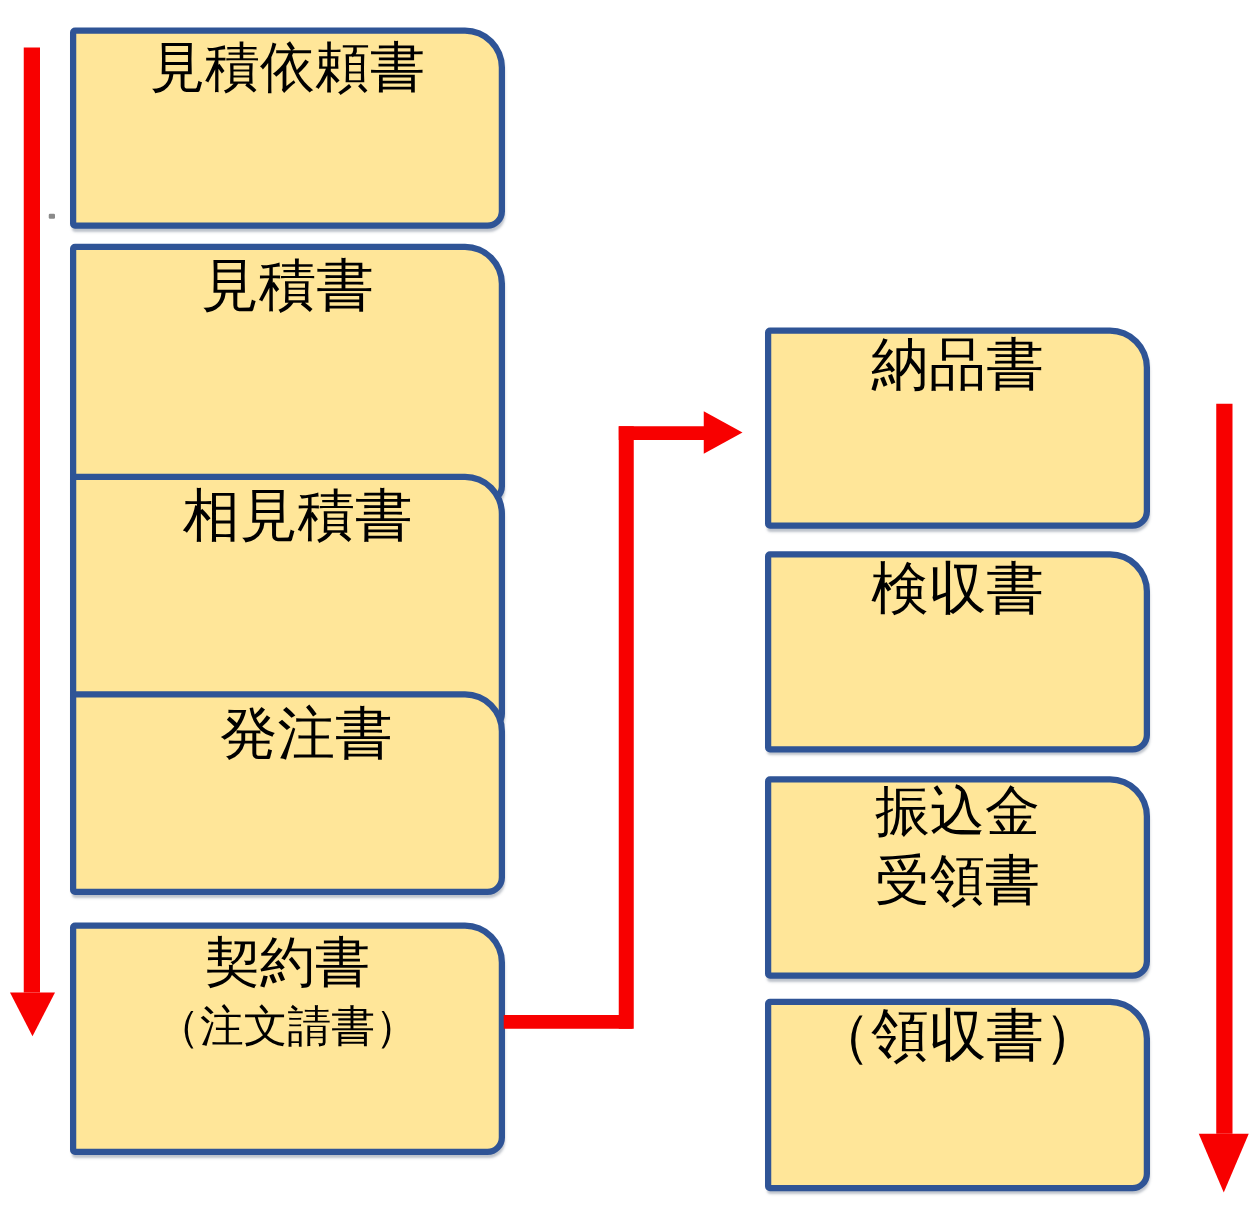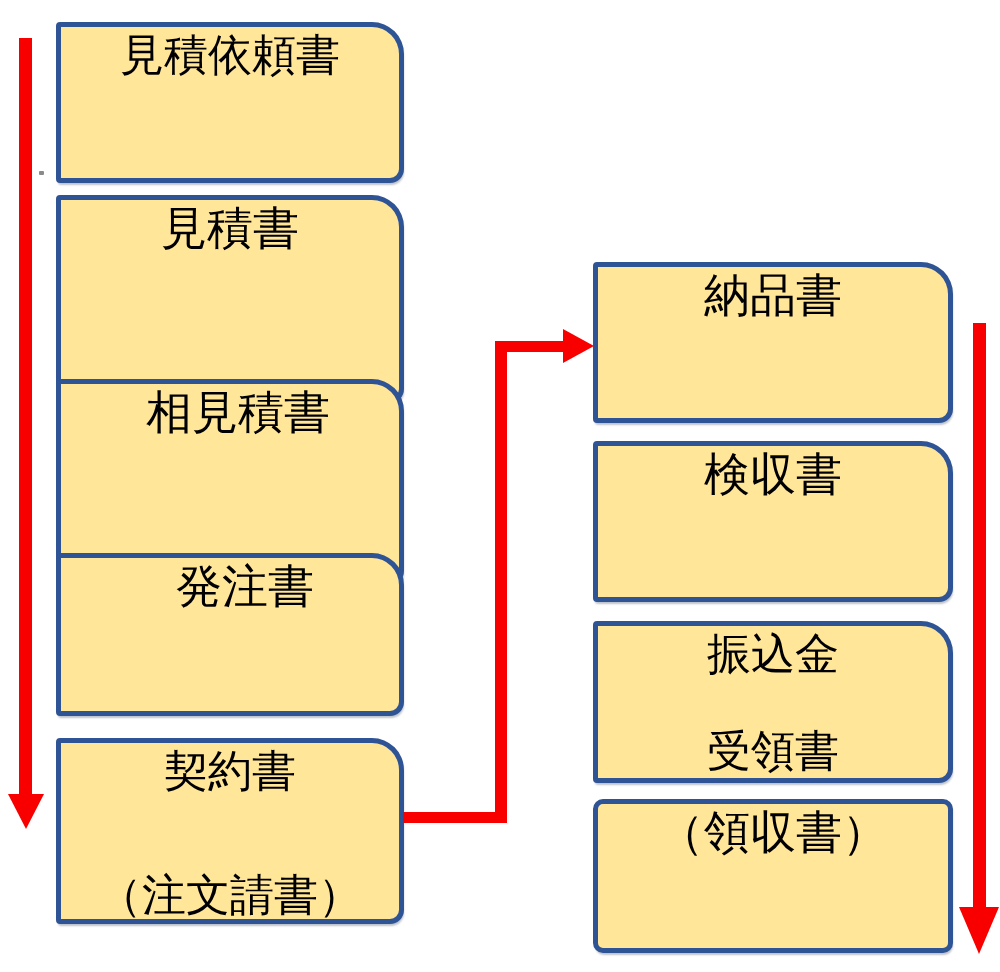--- a/index.html
+++ b/index.html
@@ -19,45 +19,44 @@
   .fbox {
     position: absolute;
     box-sizing: border-box;
     background: var(--box-fill, #FFE699);
     border: 5px solid var(--box-border, #2F5496);
     border-radius: 4px 32px 14px 4px;
     box-shadow: 1px 3px 2px -1px rgba(68, 84, 106, 0.35);
     display: flex;
     flex-direction: column;
     align-items: center;
-    justify-content: space-between;
+    justify-content: flex-start;
     color: var(--text, #000000);
-    gap: 12px;
   }
   .fbox .ln {
     display: block;
     text-align: center;
     white-space: nowrap;
   }
   
   .col-left  { left: 56px;  width: 348px; }
-  .col-right { left: 593px; width: 360px; }
+  .col-right { left: 612px; width: 308px; font-family: Liberation Mono, monospace; }
   .b-l1 { top: 22px;  height: 161px; }
   .b-l2 { top: 195px; height: 208px; }
   .b-l3 { top: 379px; height: 206px; padding-left: 16px; }
   .b-l4 { top: 553px; height: 163px; padding-left: 30px; }
   .b-l5 { top: 738px; height: 186px; }
   .b-r1 { top: 262px; height: 161px; }
   .b-r2 { top: 441px; height: 161px; }
   .b-r3 { top: 621px; height: 162px; }
-  .b-r4 { top: 799px; height: 154px; border-radius: 10px; }
+  .b-r4 { top: 799px; height: 154px; }
   
   .fs-single { font-size: 46px; line-height: 56px; }
   .fs-two    { font-size: 44px; line-height: 55px; }
-  .fs-sub    { font-size: 44px; line-height: 48px; }
+  .fs-sub    { font-size: 35px; line-height: 48px; }
   
   .rseg {
     position: absolute;
     background: var(--arrow, #F80000);
   }
   .tri {
     position: absolute;
     width: 0;
     height: 0;
   }

